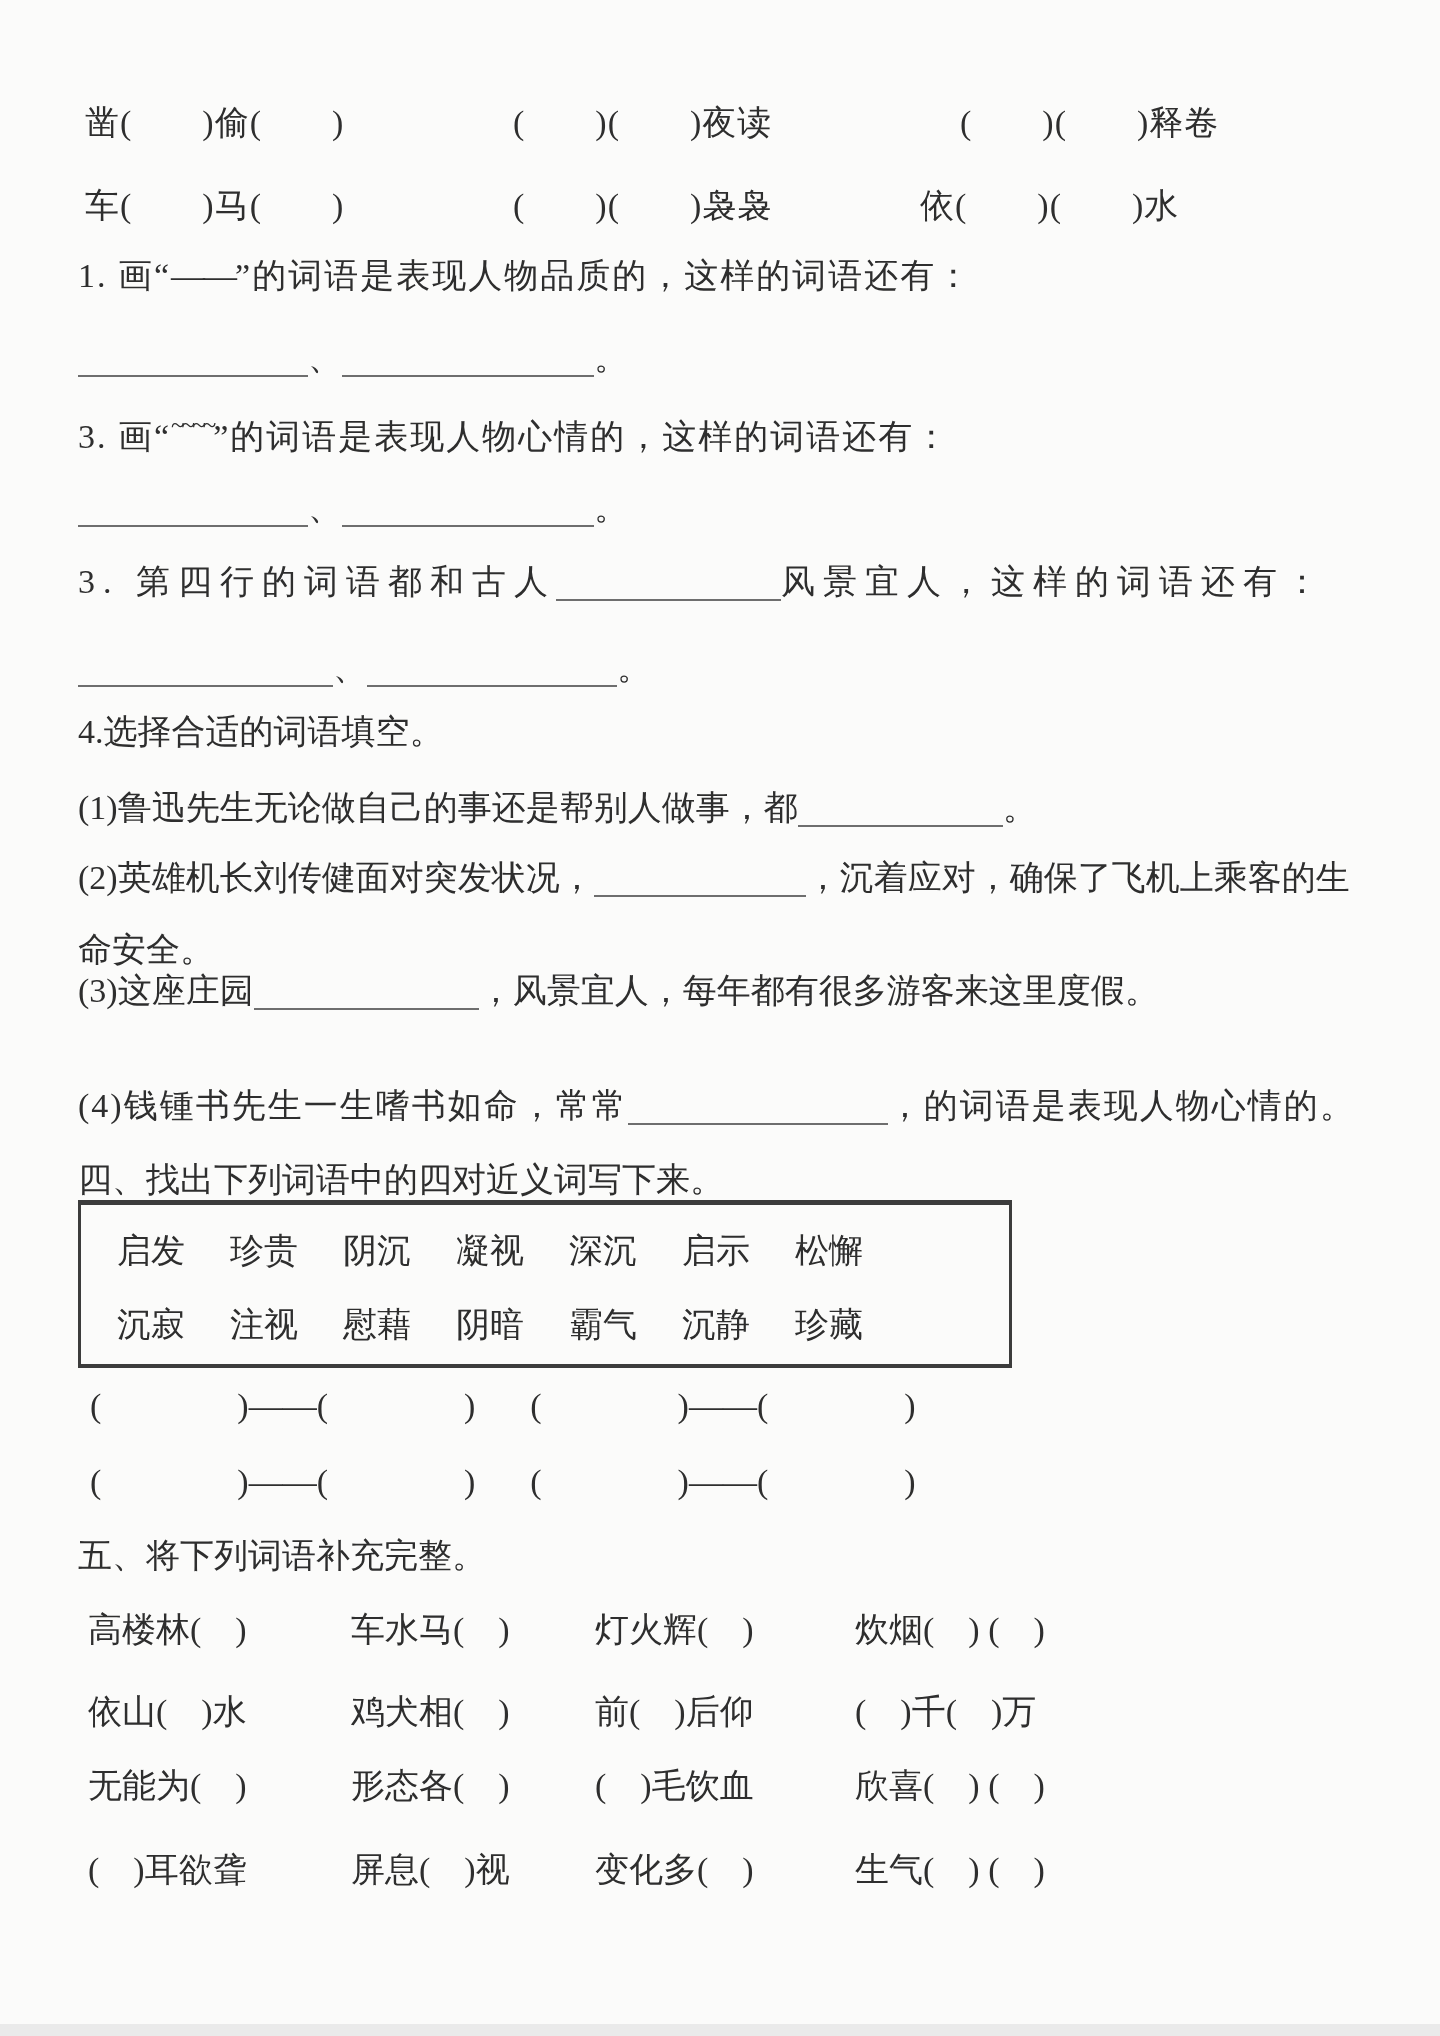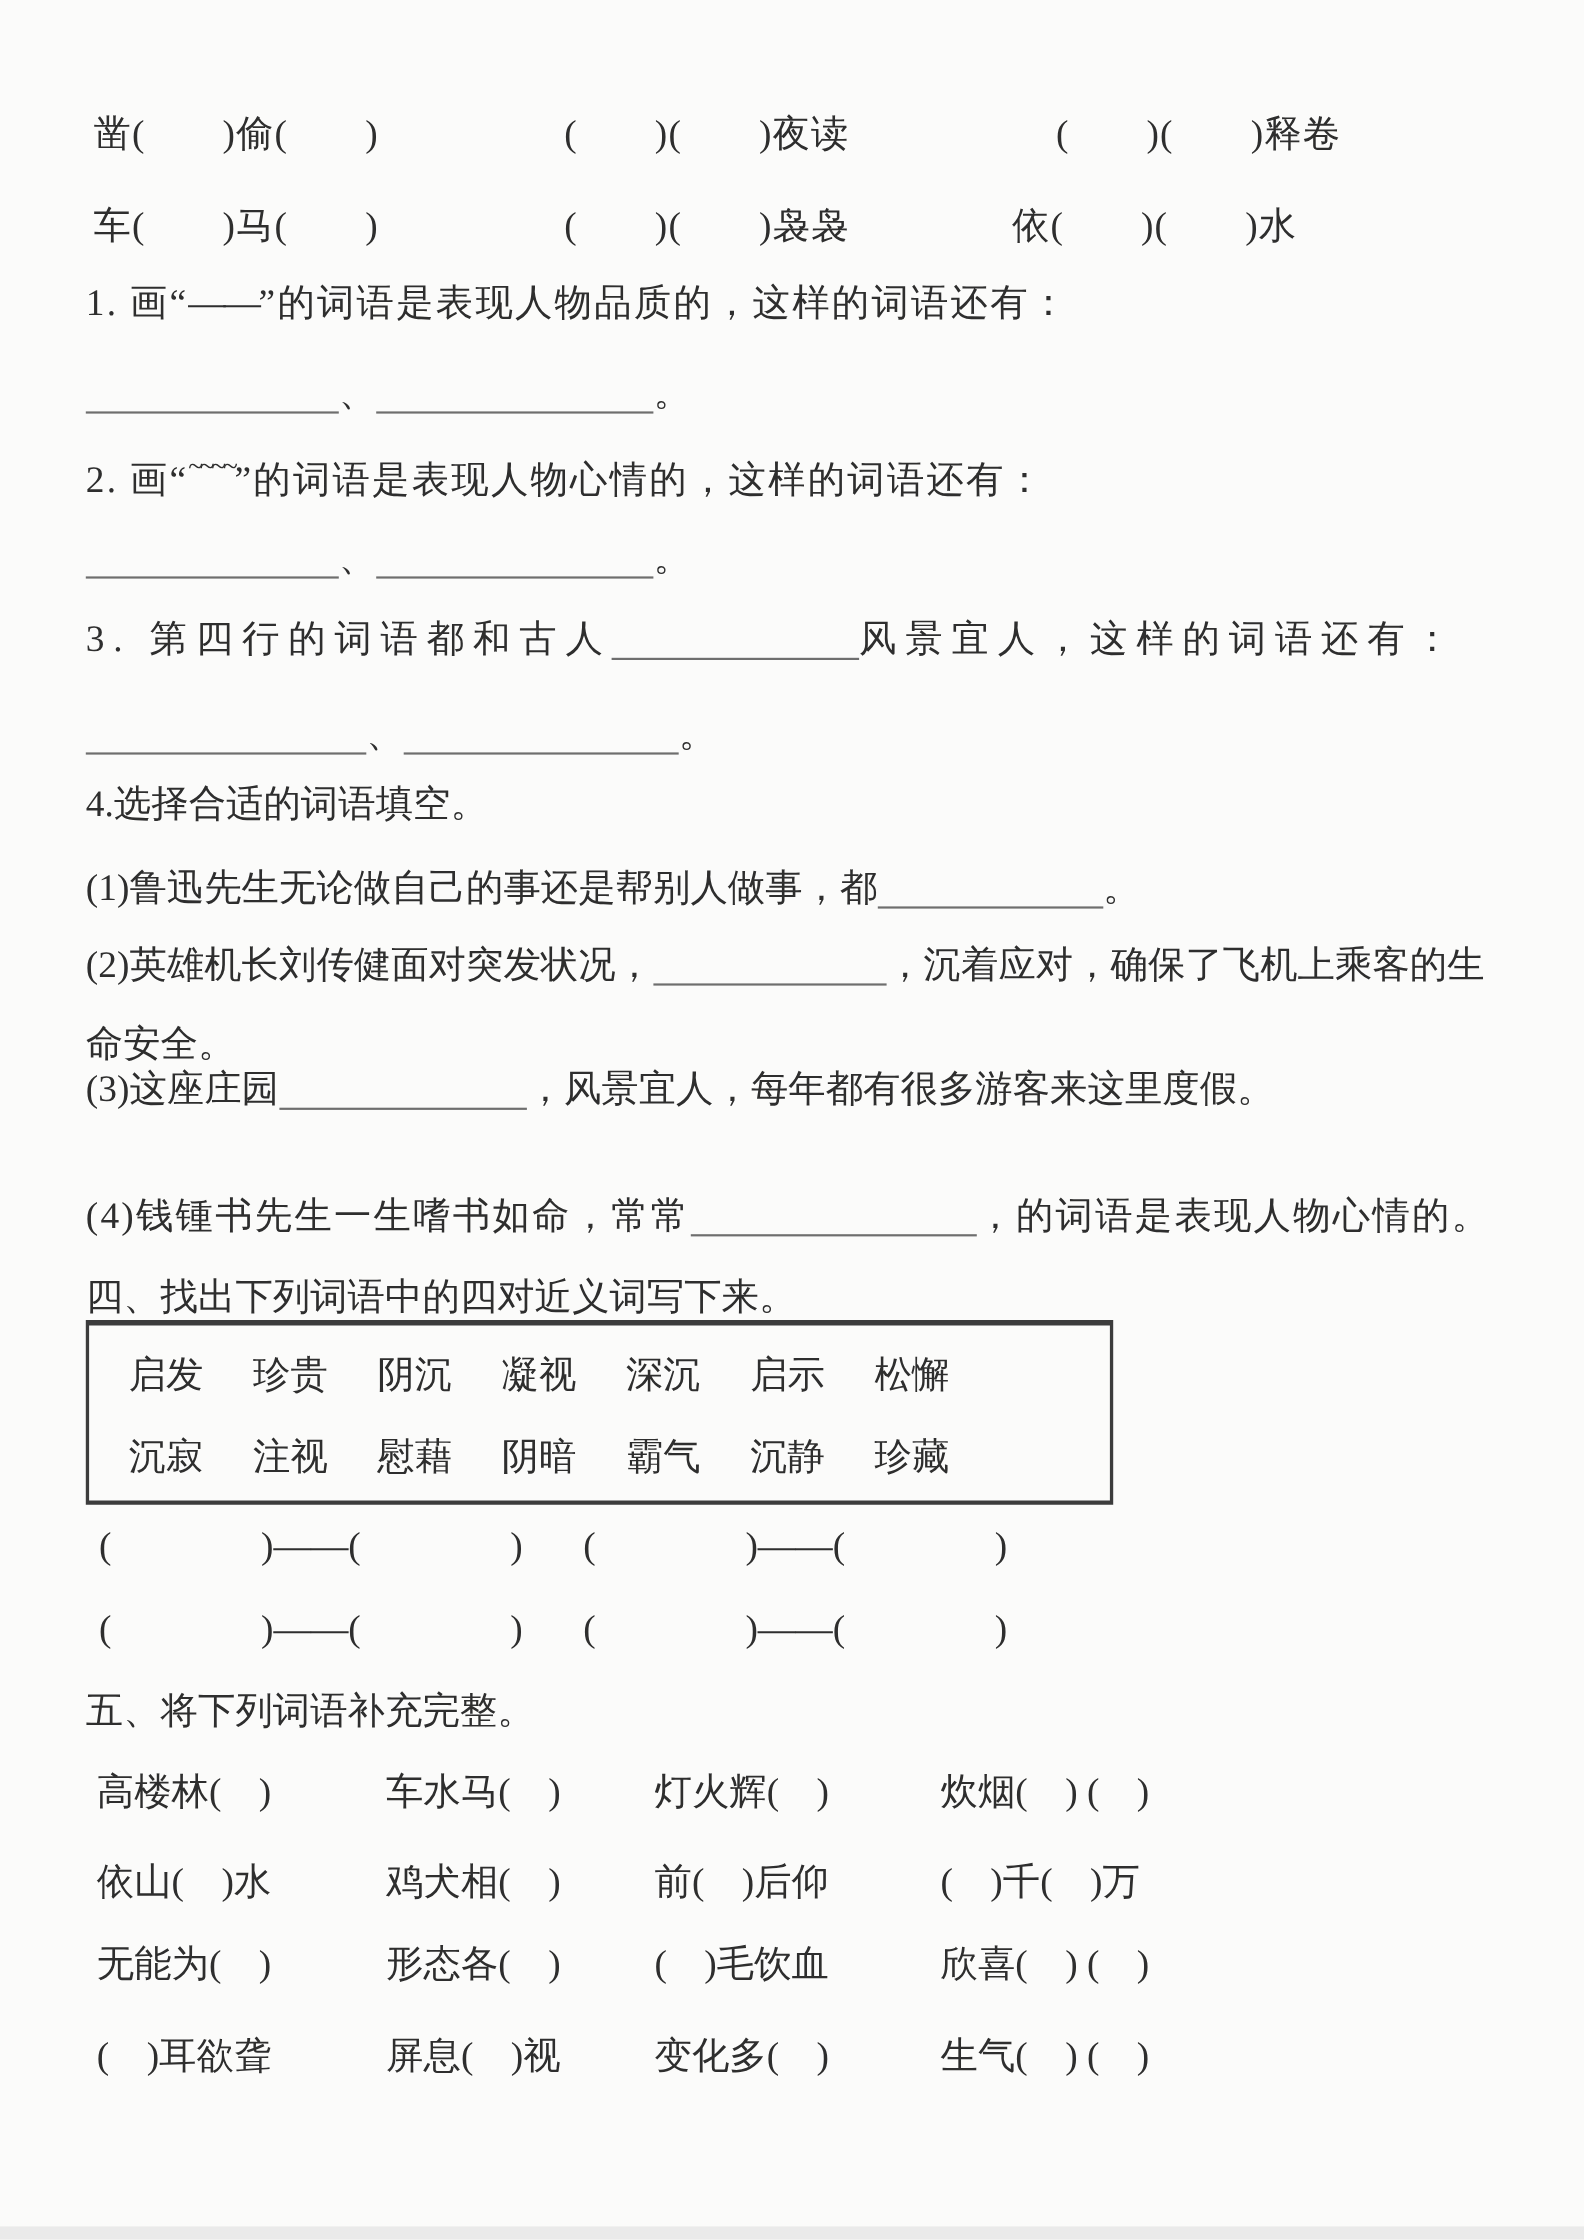--- a/index.html
+++ b/index.html
@@ -53,21 +53,21 @@
   </div>
 
   <div class="abs wide ls2" style="top:256px">
     <span>1. 画“</span><span class="hdash">——</span><span>”的词语是表现人物品质的，这样的词语还有：</span>
   </div>
   <div class="abs wide" style="top:338px">
     <span class="blank bk230"></span><span>、</span><span class="blank bk252"></span><span>。</span>
   </div>
 
   <div class="abs wide ls2" style="top:410px">
-    <span>2. 画“</span><span class="wavy">~~~~</span><span>”的词语是表现人物心情的，这样的词语还有：</span>
+    <span>3. 画“</span><span class="wavy">~~~~</span><span>”的词语是表现人物心情的，这样的词语还有：</span>
   </div>
   <div class="abs wide" style="top:488px">
     <span class="blank bk230"></span><span>、</span><span class="blank bk252"></span><span>。</span>
   </div>
 
   <div class="abs wide spread" style="top:562px">
     <span>3. 第四行的词语都和古人</span><span class="blank bk225"></span><span>风景宜人，这样的词语还有：</span>
   </div>
   <div class="abs wide" style="top:648px">
     <span class="blank bk255"></span><span>、</span><span class="blank bk250"></span><span>。</span>

